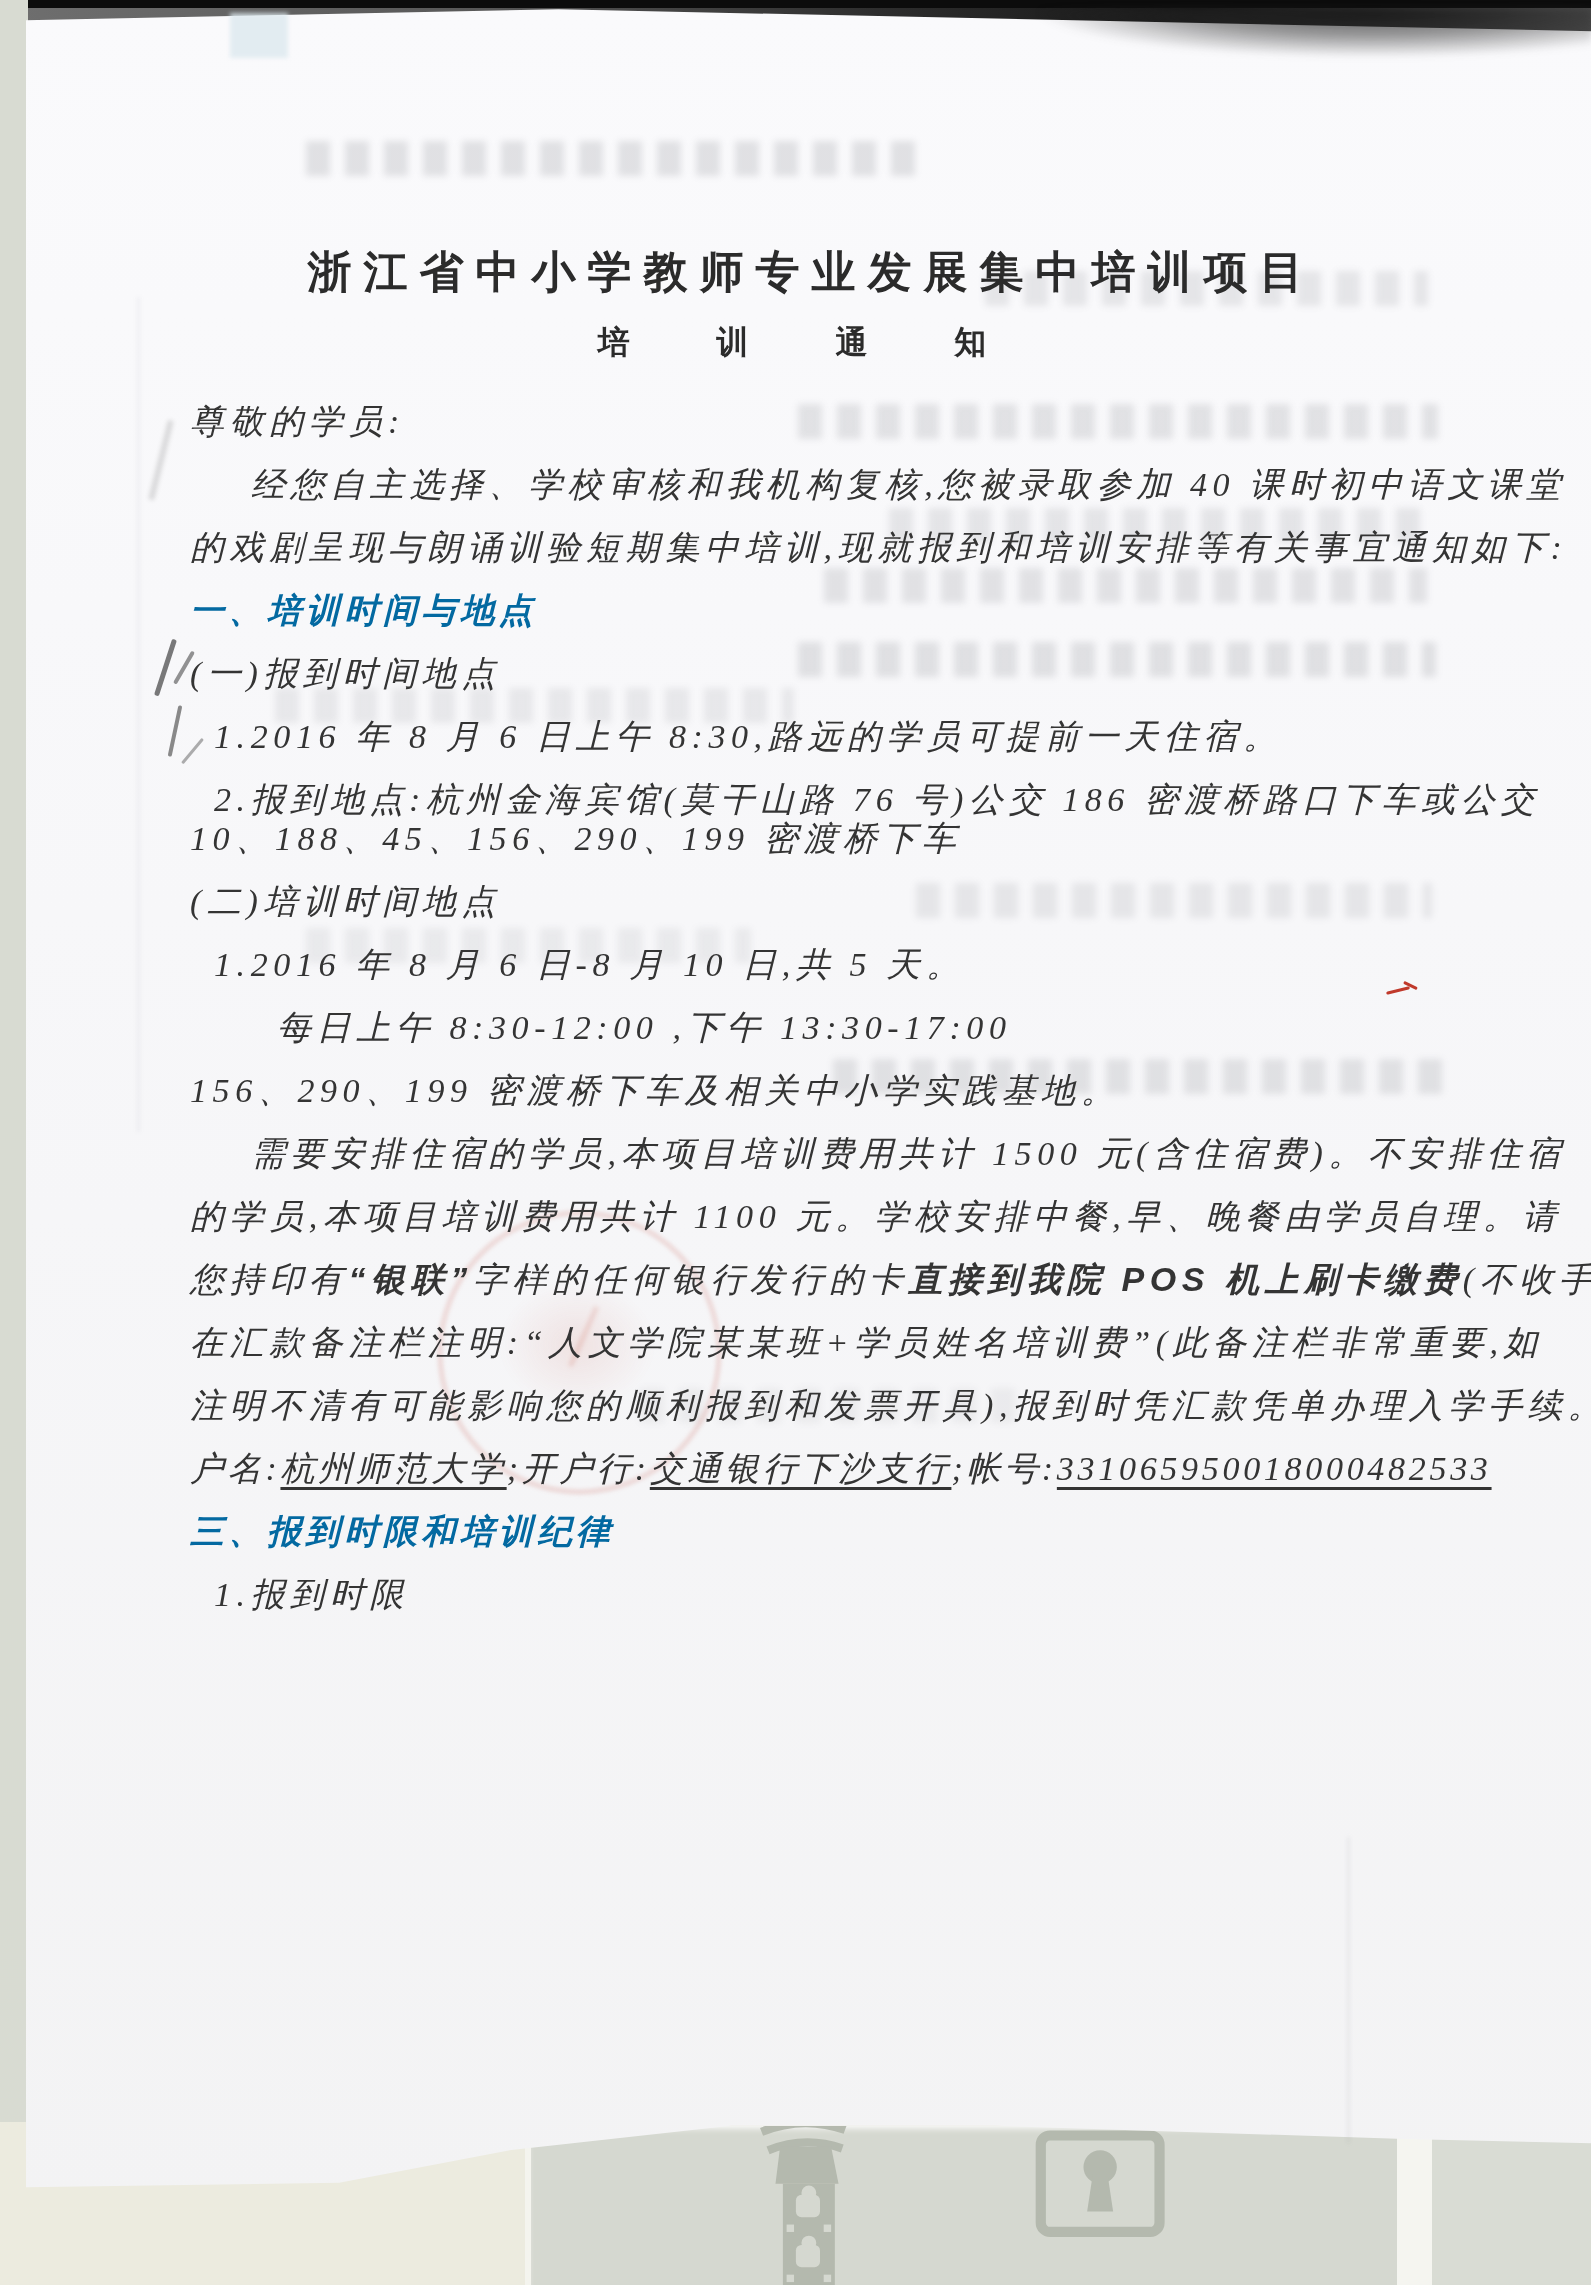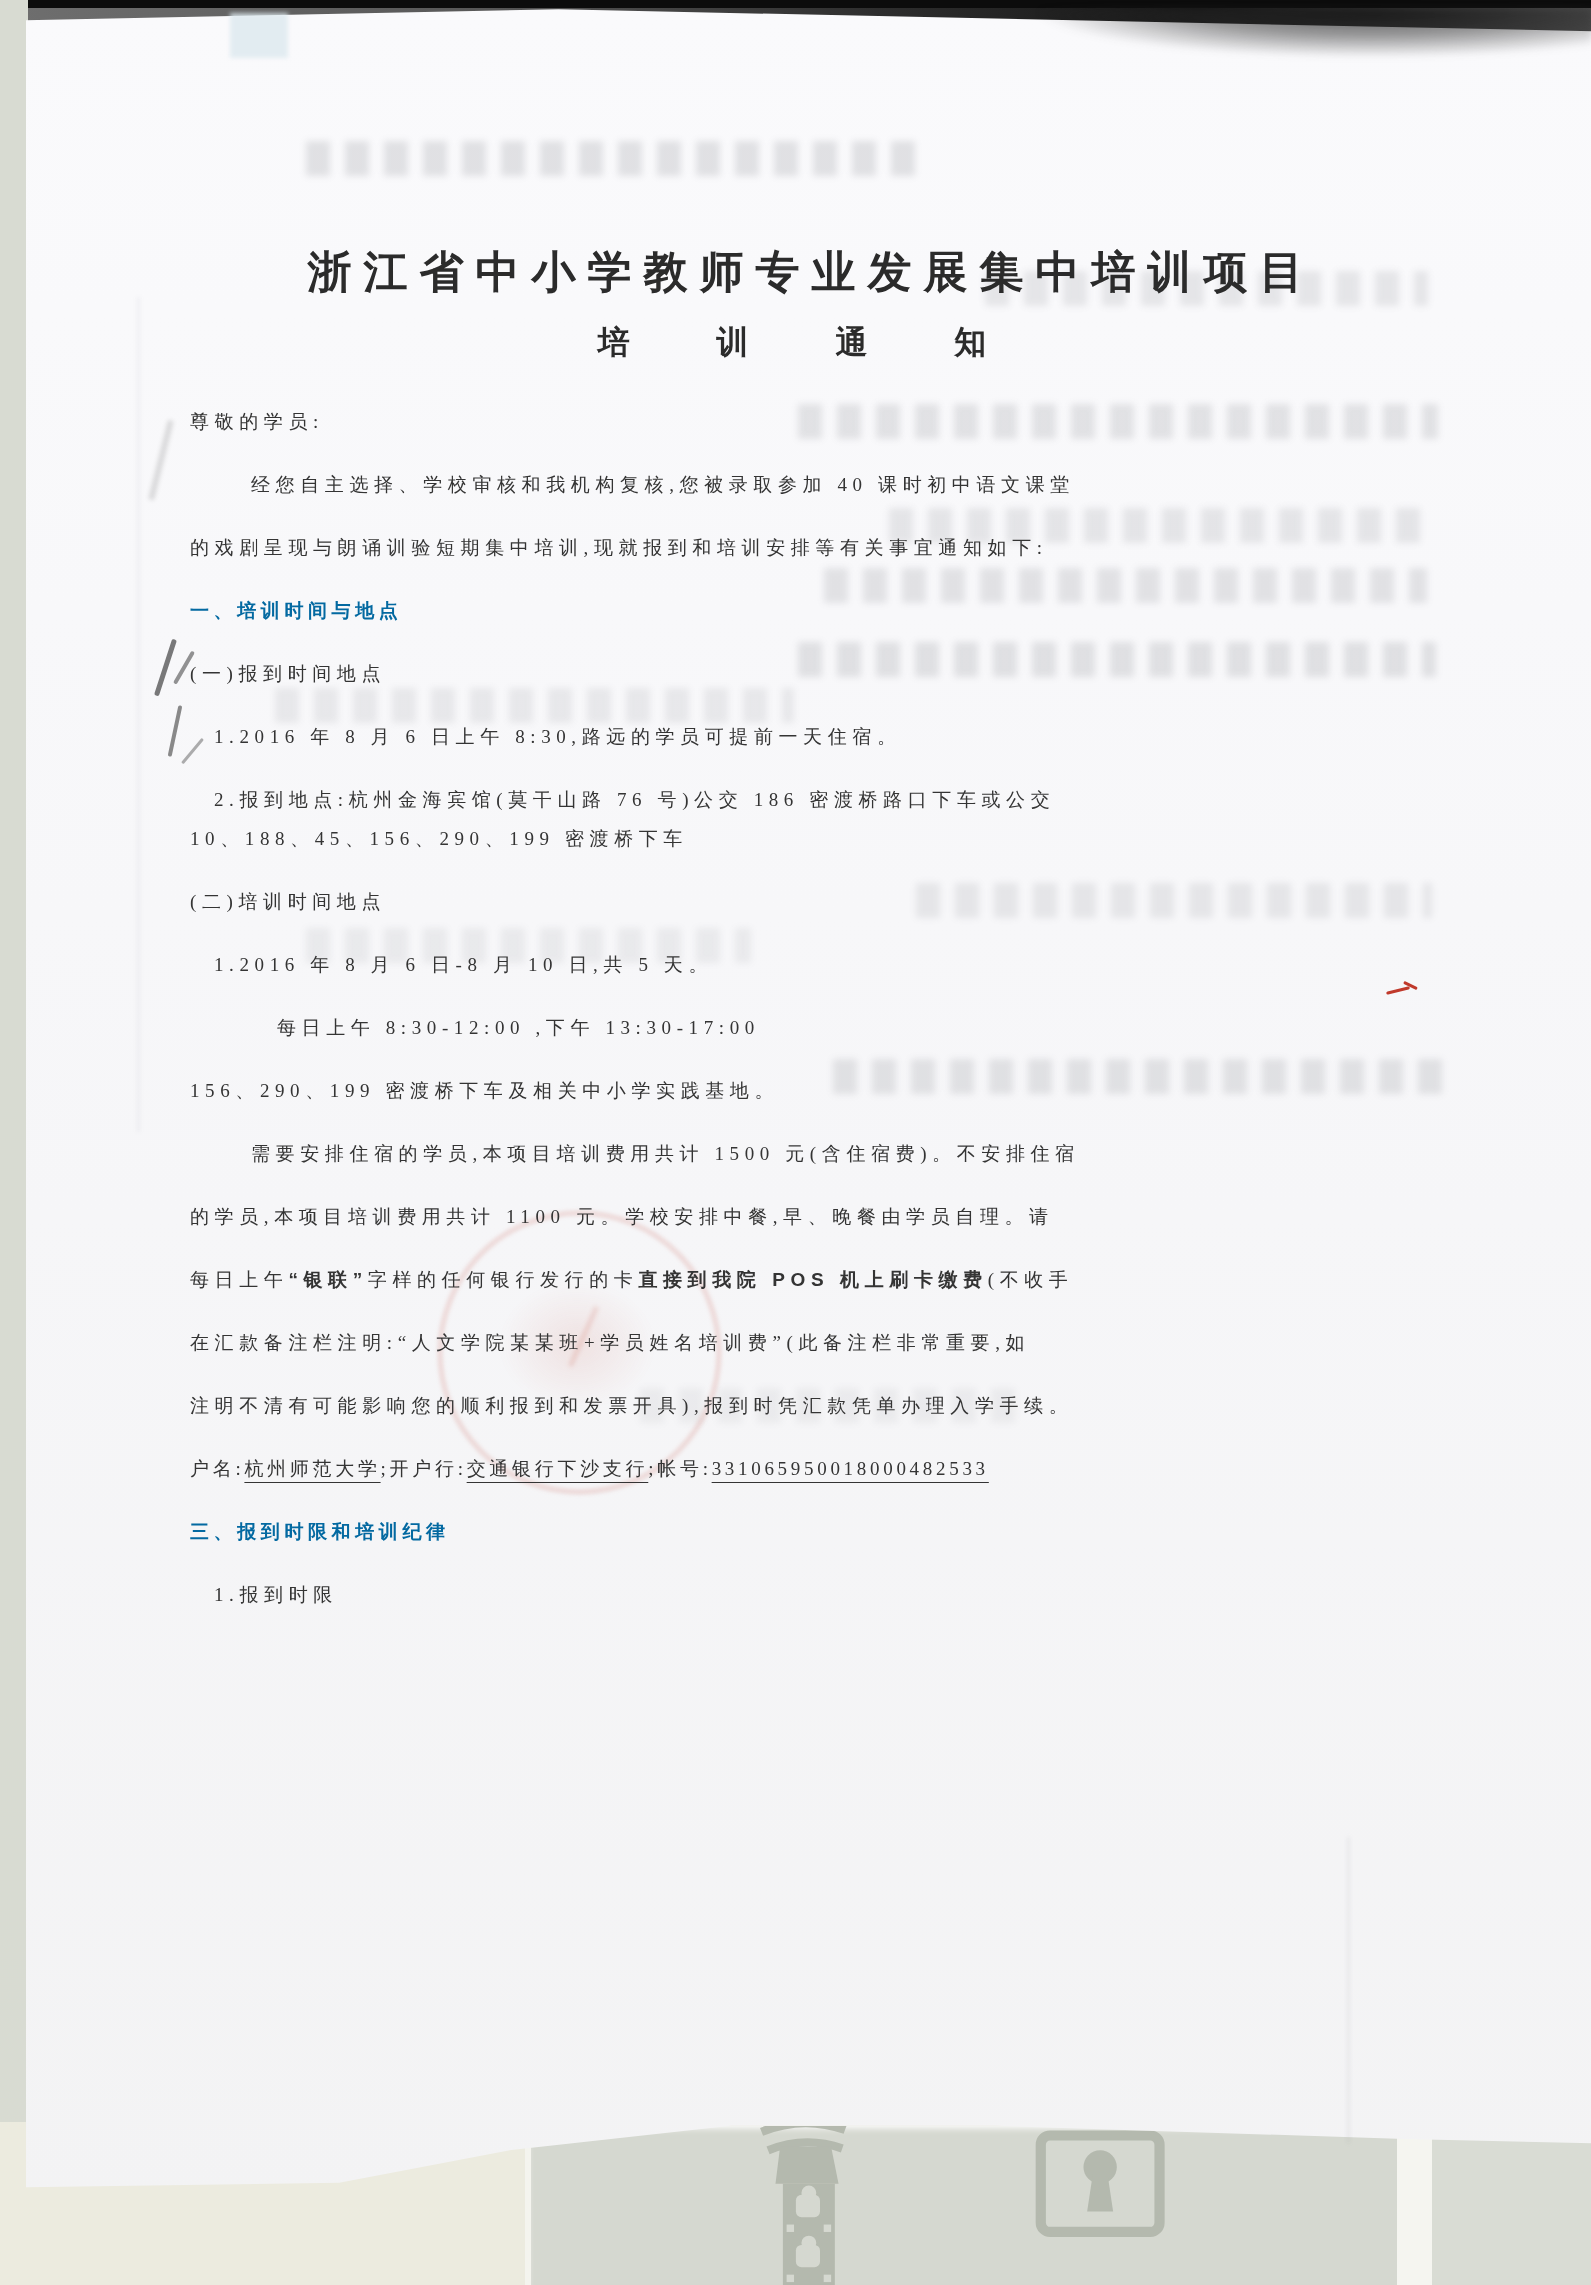--- a/index.html
+++ b/index.html
@@ -38,21 +38,21 @@
     position:absolute;left:190px;top:243px;width:1243px;text-align:center;
     font-size:44px;font-weight:bold;letter-spacing:12px;color:#2b2b2b;
     font-family:"Liberation Sans","DejaVu Sans",sans-serif;white-space:nowrap;
   }
   .subtitle{
     position:absolute;left:190px;top:321px;width:1243px;text-align:center;
     font-size:32px;font-weight:bold;letter-spacing:39px;color:#2b2b2b;
     font-family:"Liberation Sans","DejaVu Sans",sans-serif;white-space:nowrap;
   }
   .content{position:absolute;left:190px;top:390px;width:1248px;color:#343434;}
-  .line{min-height:63px;line-height:63px;font-size:19px;letter-spacing:5.6px;white-space:nowrap;}
+  .line{min-height:63px;line-height:63px;font-size:34px;letter-spacing:5.6px;white-space:nowrap;font-style:italic;}
   .ind{padding-left:61px;}
   .item{padding-left:24px;}
   .sched{padding-left:87px;}
   .tight{margin-top:-24px;}
   .gap{margin-top:61px;}
   .h{font-family:"Liberation Sans","DejaVu Sans",sans-serif;font-weight:bold;letter-spacing:4.6px;color:#0369a1;}
   .acct{letter-spacing:3.7px;}
   .b{font-family:"Liberation Sans","DejaVu Sans",sans-serif;font-weight:bold;}
   .u{text-decoration:underline;text-underline-offset:6.5px;}
 
@@ -171,20 +171,20 @@
     <div class="line flush"><span>(一)报到时间地点</span></div>
     <div class="line item"><span>1.2016 年 8 月 6 日上午 8:30,路远的学员可提前一天住宿。</span></div>
     <div class="line item"><span>2.报到地点:杭州金海宾馆(莫干山路 76 号)公交 186 密渡桥路口下车或公交</span></div>
     <div class="line flush tight"><span>10、188、45、156、290、199 密渡桥下车</span></div>
     <div class="line flush"><span>(二)培训时间地点</span></div>
     <div class="line item"><span>1.2016 年 8 月 6 日-8 月 10 日,共 5 天。</span></div>
     <div class="line sched"><span>每日上午 8:30-12:00 ,下午 13:30-17:00</span></div>
     <div class="line flush"><span>156、290、199 密渡桥下车及相关中小学实践基地。</span></div>
     <div class="line ind"><span>需要安排住宿的学员,本项目培训费用共计 1500 元(含住宿费)。不安排住宿</span></div>
     <div class="line flush"><span>的学员,本项目培训费用共计 1100 元。学校安排中餐,早、晚餐由学员自理。请</span></div>
-    <div class="line flush"><span>每日上午</span><span class="b">“银联”</span><span>字样的任何银行发行的卡</span><span class="b">直接到我院 POS 机上刷卡缴费</span><span>(不收手</span></div>
+    <div class="line flush"><span>您持印有</span><span class="b">“银联”</span><span>字样的任何银行发行的卡</span><span class="b">直接到我院 POS 机上刷卡缴费</span><span>(不收手</span></div>
     <div class="line flush"><span>在汇款备注栏注明:“人文学院某某班+学员姓名培训费”(此备注栏非常重要,如</span></div>
     <div class="line flush"><span>注明不清有可能影响您的顺利报到和发票开具),报到时凭汇款凭单办理入学手续。</span></div>
     <div class="line flush acct"><span>户名:</span><span class="u">杭州师范大学</span><span>;开户行:</span><span class="u">交通银行下沙支行</span><span>;帐号:</span><span class="u">331065950018000482533</span></div>
     <div class="line h"><span>三、报到时限和培训纪律</span></div>
     <div class="line item"><span>1.报到时限</span></div>
   </div>
 
 
 </body></html>

